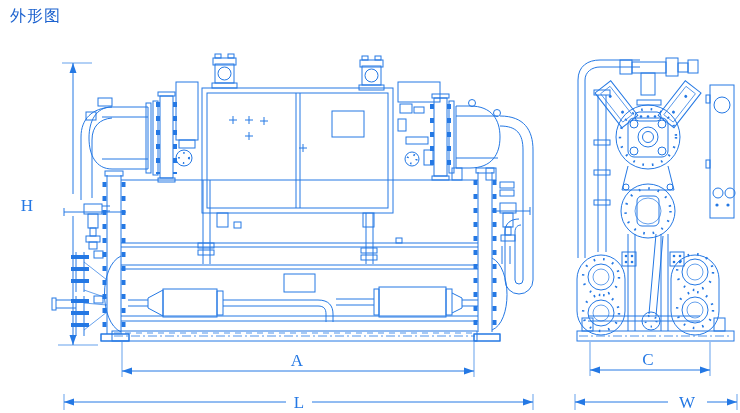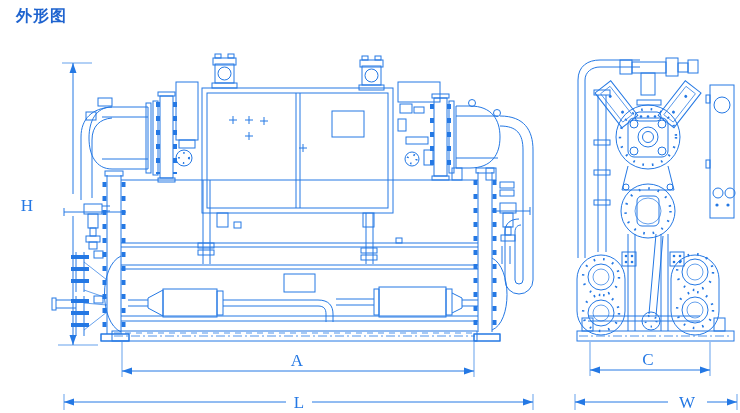--- a/index.html
+++ b/index.html
@@ -3,22 +3,22 @@
 <meta charset="utf-8">
 <style>
   :root { --line:#2478e4; --title:#1e63cf; }
   * { box-sizing:border-box; }
   html,body { margin:0; padding:0; }
   body {
     width:740px; height:413px; background:#ffffff; overflow:hidden;
     font-family:"Liberation Sans", sans-serif; position:relative;
   }
   .drawing-title {
-    position:absolute; left:16px; top:6px;
-    font-size:16px; font-weight:bold; color:var(--title);
+    position:absolute; left:10px; top:6px;
+    font-size:16px; font-weight:normal; color:var(--title);
     letter-spacing:1px;
   }
   svg { position:absolute; left:0; top:0; }
   svg * { fill:none; stroke:var(--line); stroke-width:1; }
   svg text { fill:var(--line); stroke:none; font-family:"Liberation Serif", serif; font-size:17px; }
   .dot   { stroke-width:2.4; stroke-dasharray:1.6 8; }
   .dotsm { stroke-width:2;   stroke-dasharray:1.4 6; }
   .tabs  { stroke-width:4;   stroke-dasharray:5 9; }
   .tabsw { stroke-width:18;  stroke-dasharray:4 8; }
   .dash  { stroke-dasharray:9 3 2 3; stroke-width:.8; }

